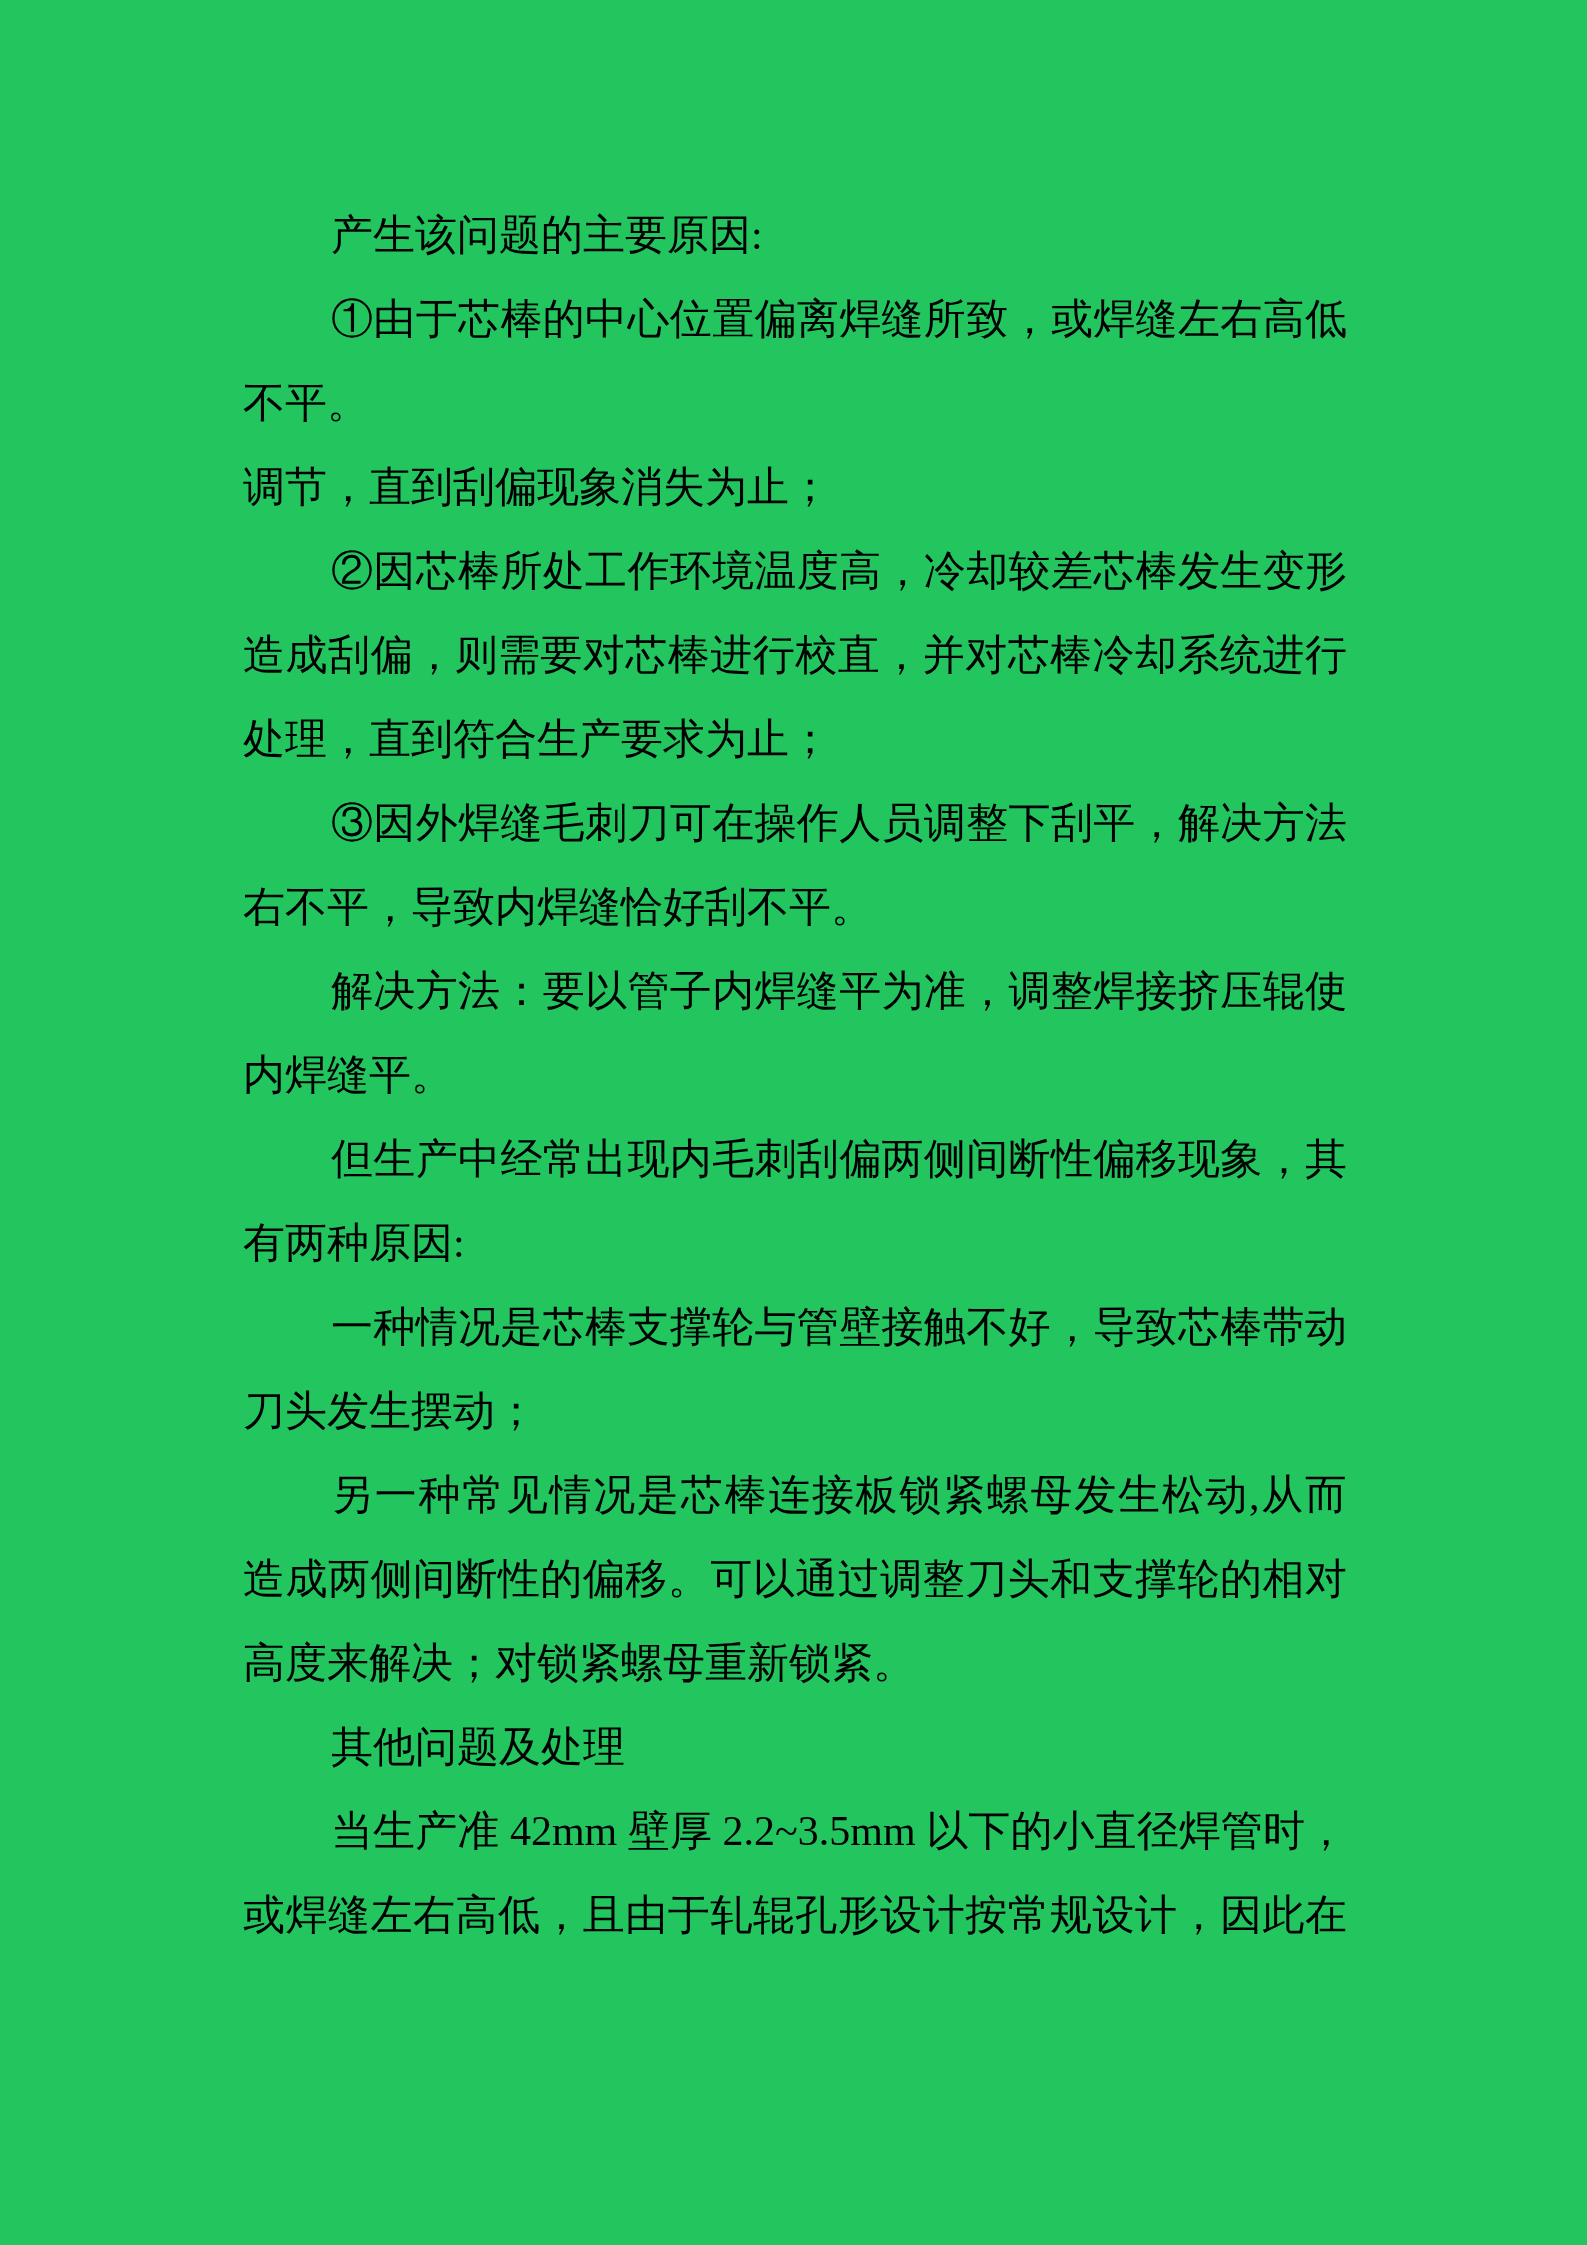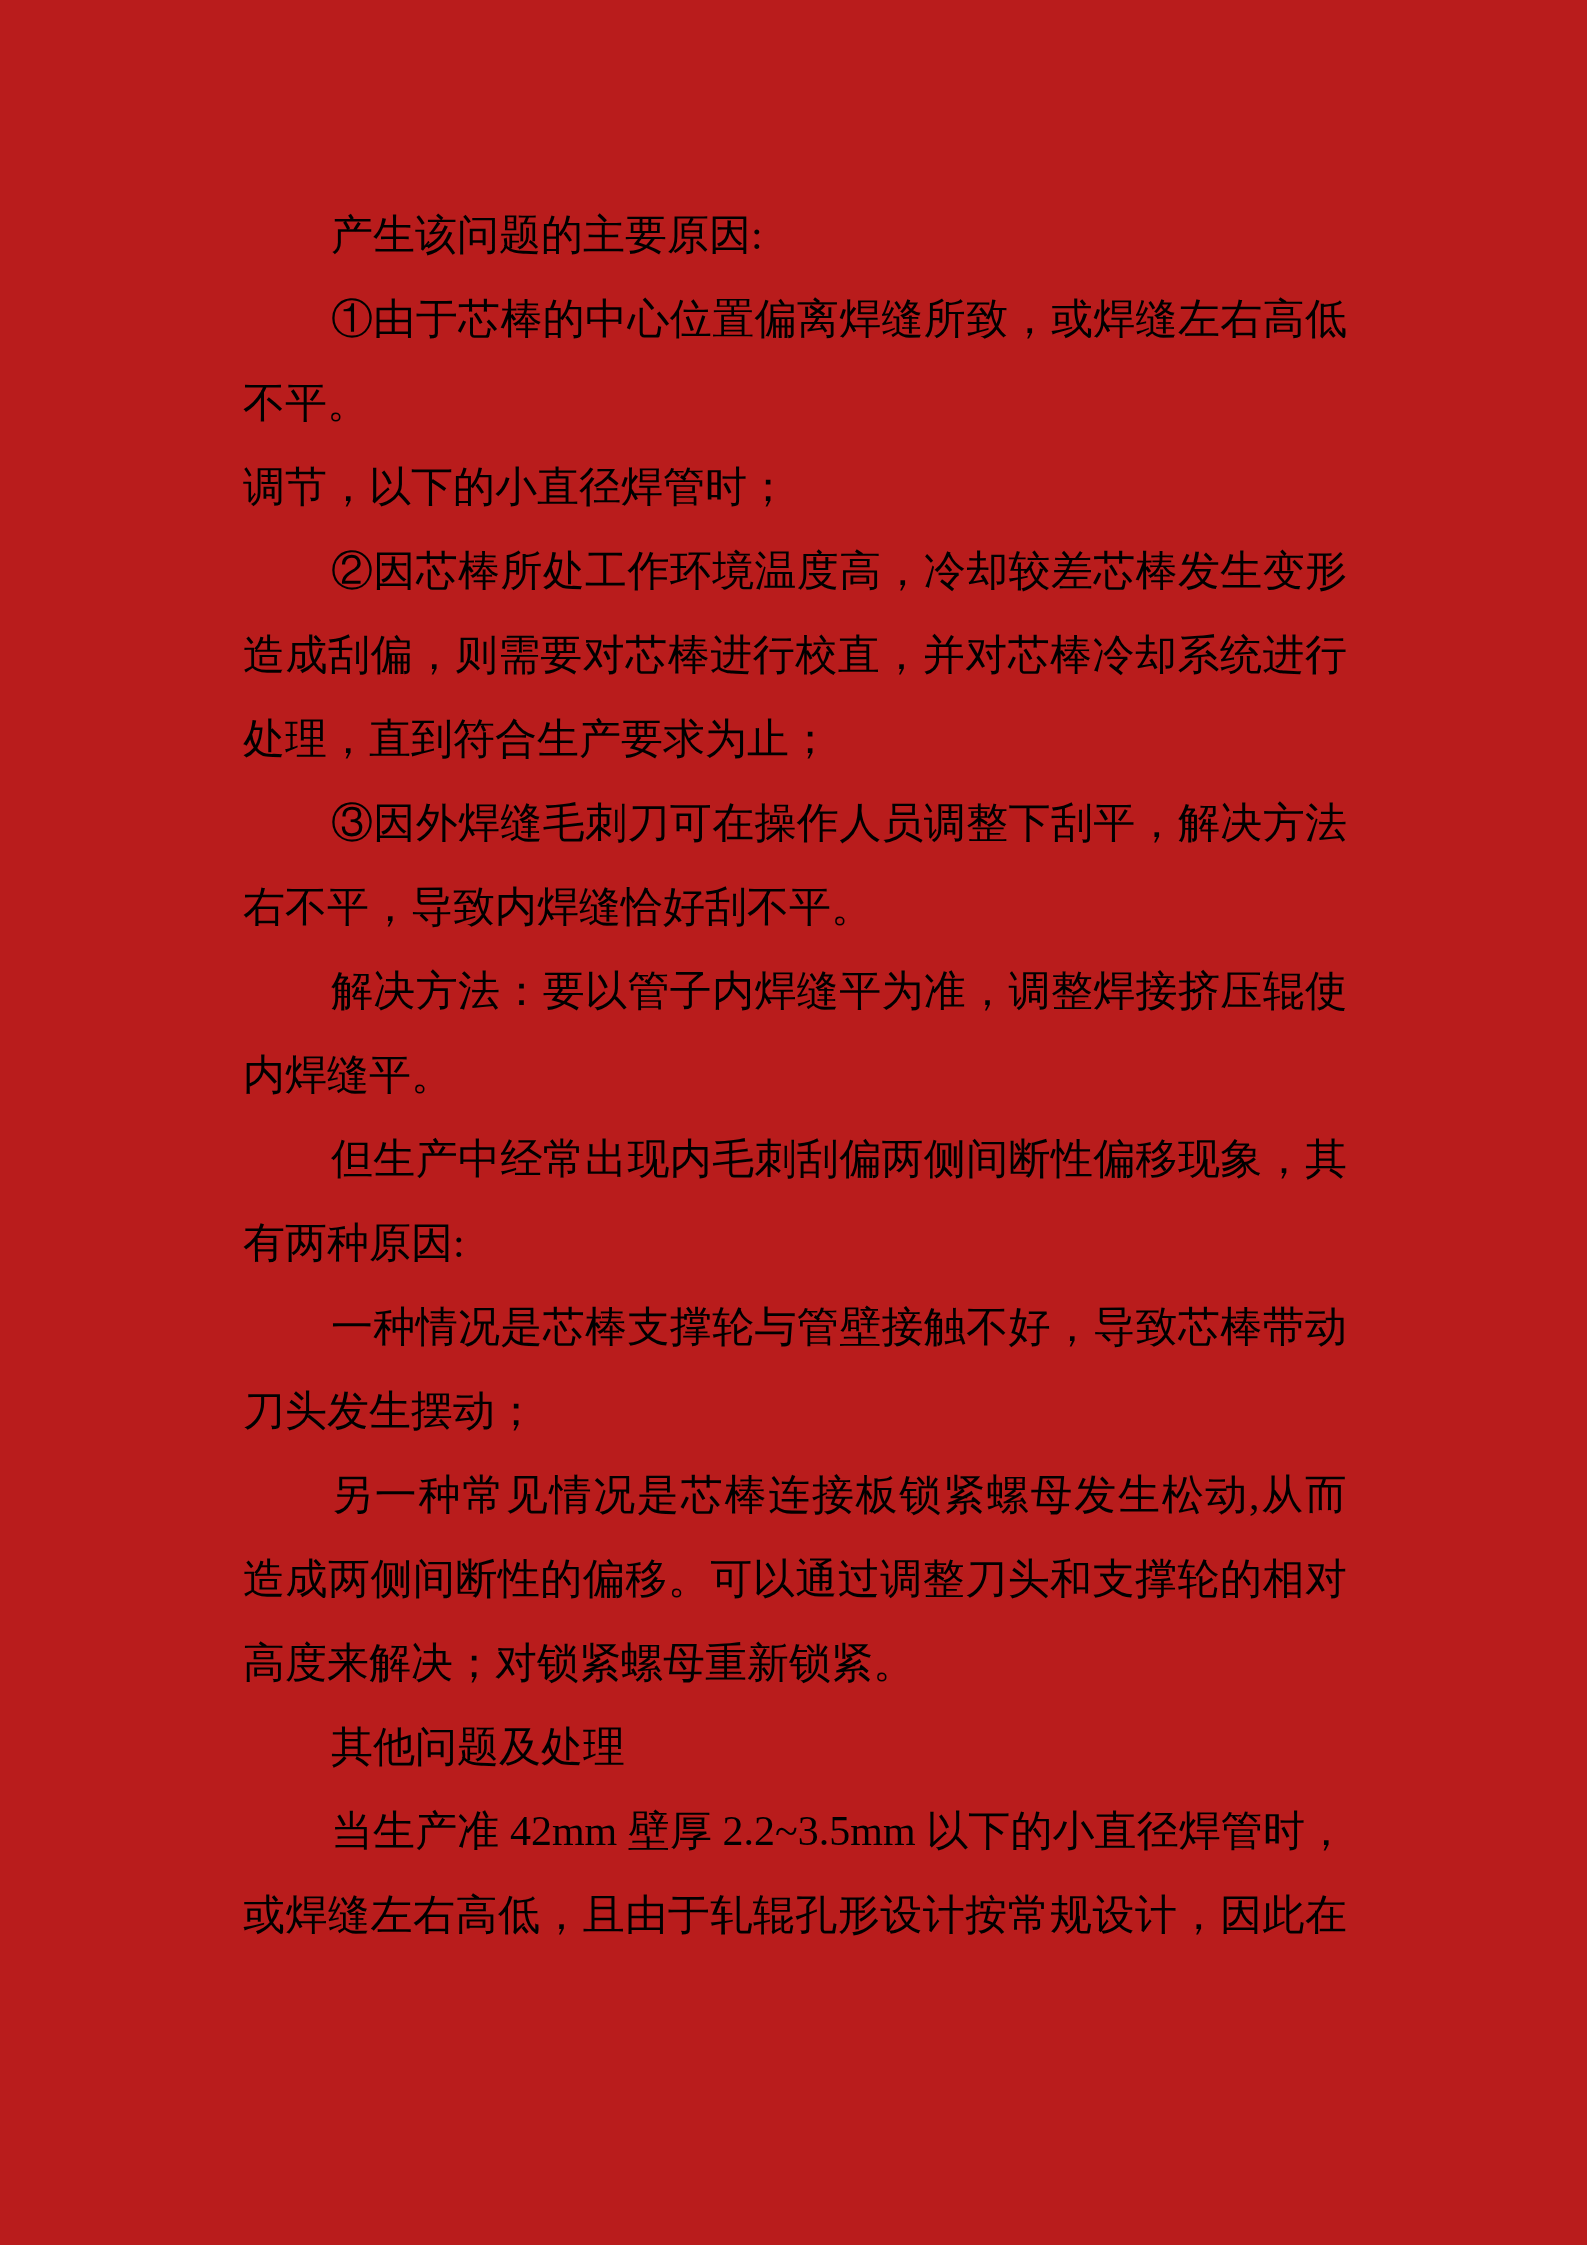--- a/index.html
+++ b/index.html
@@ -4,21 +4,21 @@
 <style>
   html, body {
     margin: 0;
     padding: 0;
     background: #ffffff;
   }
   .page {
     position: relative;
     width: 1587px;
     height: 2245px;
-    background: #b91c1c;
+    background: #22c55e;
     overflow: hidden;
     font-family: "Liberation Serif", serif;
     color: #000000;
   }
   .content {
     position: absolute;
     left: 243px;
     top: 193px;
     width: 1104px;
   }
@@ -41,21 +41,21 @@
   }
 </style>
 </head>
 <body>
 
 <div class="page">
   <div class="content">
     <div class="line indent">产生该问题的主要原因:</div>
     <div class="line indent fill">①由于芯棒的中心位置偏离焊缝所致，或焊缝左右高低</div>
     <div class="line">不平。</div>
-    <div class="line">调节，以下的小直径焊管时；</div>
+    <div class="line">调节，直到刮偏现象消失为止；</div>
     <div class="line indent fill">②因芯棒所处工作环境温度高，冷却较差芯棒发生变形</div>
     <div class="line fill">造成刮偏，则需要对芯棒进行校直，并对芯棒冷却系统进行</div>
     <div class="line">处理，直到符合生产要求为止；</div>
     <div class="line indent fill">③因外焊缝毛刺刀可在操作人员调整下刮平，解决方法</div>
     <div class="line">右不平，导致内焊缝恰好刮不平。</div>
     <div class="line indent fill">解决方法：要以管子内焊缝平为准，调整焊接挤压辊使</div>
     <div class="line">内焊缝平。</div>
     <div class="line indent fill">但生产中经常出现内毛刺刮偏两侧间断性偏移现象，其</div>
     <div class="line">有两种原因:</div>
     <div class="line indent fill">一种情况是芯棒支撑轮与管壁接触不好，导致芯棒带动</div>

